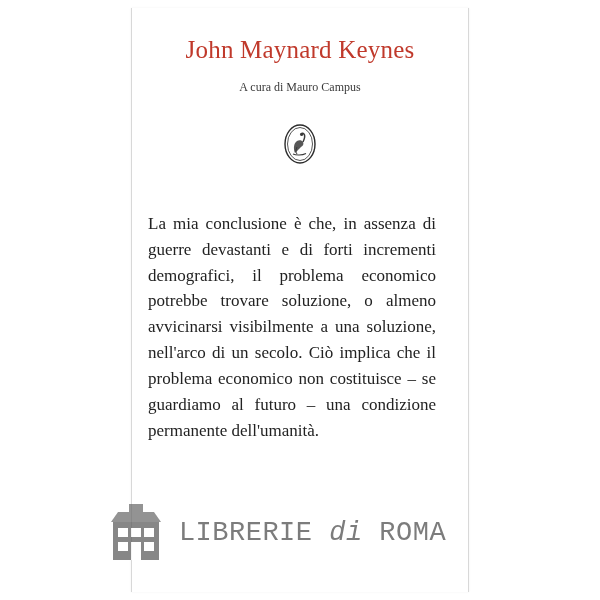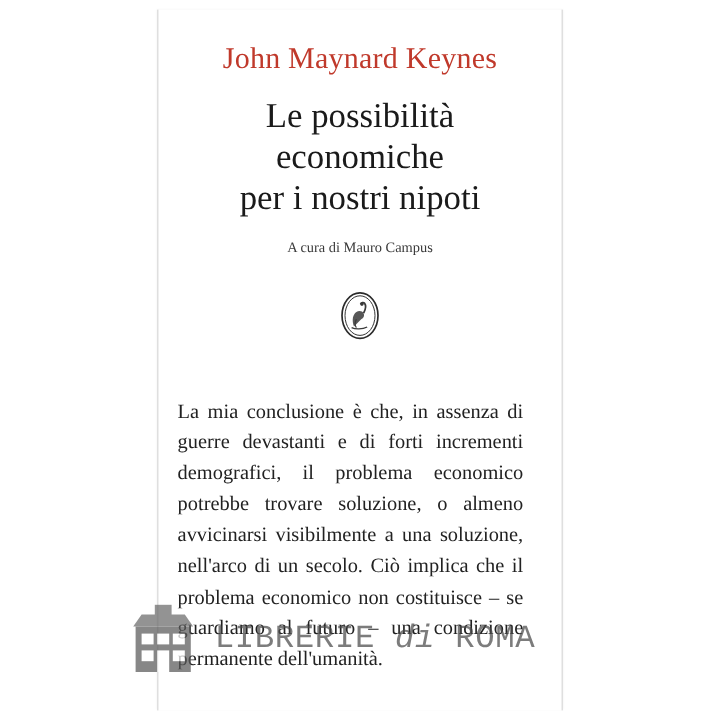--- a/index.html
+++ b/index.html
@@ -106,24 +106,20 @@
 </style>
 </head>
 <body>
 
 <div class="page">
 
   <div class="cover">
 
     <div class="author">John Maynard Keynes</div>
 
-    <div class="title">
-      <span class="line1">Le possibilità economiche</span>
-      <span class="line2">per i nostri nipoti</span>
-    </div>
 
     <div class="editor">A cura di Mauro Campus</div>
 
     <div class="emblem-wrap">
       <svg class="emblem" viewBox="0 0 46 46">
         <ellipse cx="23" cy="23" rx="15" ry="19" fill="none" stroke="#2b2b2b" stroke-width="1.4"></ellipse>
         <ellipse cx="23" cy="23" rx="12.5" ry="16.5" fill="none" stroke="#2b2b2b" stroke-width="0.8"></ellipse>
         <path d="M18 32 C16 27 17 22 20 20 C22 18.5 25 19 26 21 C27 23 26 25 24 26" fill="#3a3a3a" opacity="0.85"></path>
         <path d="M26 21 C27.5 18 28.5 15 27 13 C26 11.6 24 12 23.5 13.6" fill="none" stroke="#3a3a3a" stroke-width="1.5"></path>
         <circle cx="24.6" cy="13.4" r="1.5" fill="#3a3a3a"></circle>

